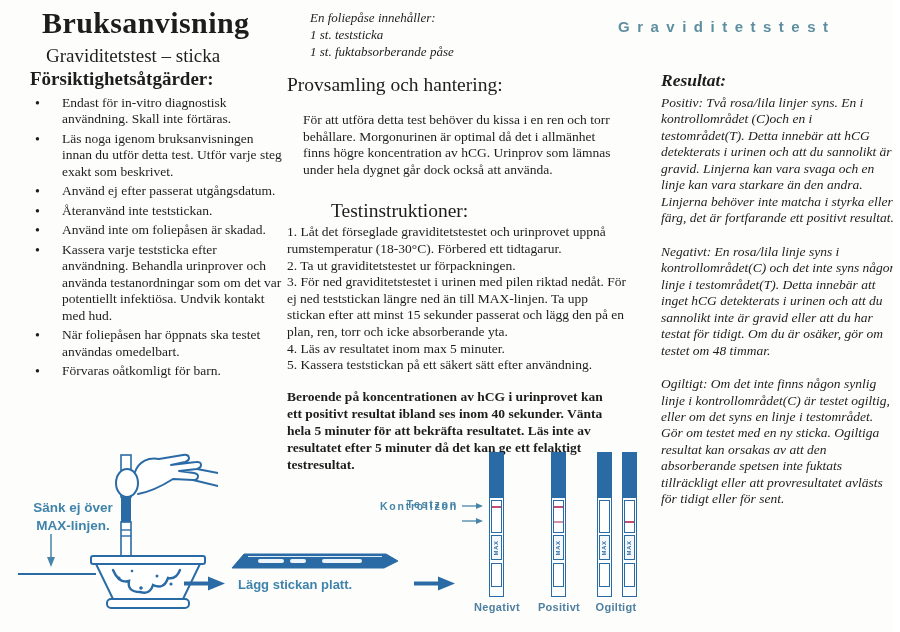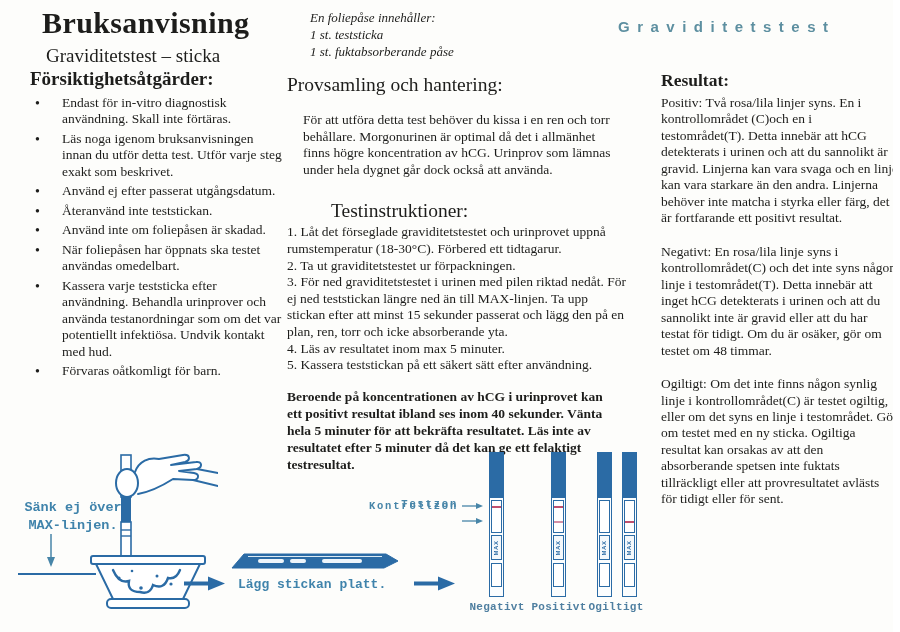--- a/index.html
+++ b/index.html
@@ -30,28 +30,28 @@
 
   
   .mid { position:absolute; left:287px; top:74px; width:340px; }
   .mid-heading { font-size:19.5px; font-weight:normal; margin:0 0 2px 0; }
   .mid-heading.second { margin-top:22px;margin-left:44px; }
   .mid-body { font-size:13.5px; line-height:1.23; margin:16px; }
   .step { font-size:13.5px; line-height:1.23; }
   .warning { margin-top:14px; font-weight:bold; font-size:13.5px; line-height:1.26; width:330px; }
 
   
-  .results { position:absolute; left:661px; top:70px; width:237px; }
+  .results { position:absolute; left:661px; top:70px; width:237px;font-style:italic; }
   .results-heading { font-size:17.5px; font-weight:bold; margin:0 0 4px 0; }
   .results p { margin:0 0 17px 0; font-size:13.5px; line-height:1.22; }
 
   
   .diag-label {
     position:absolute;
-    font-family:Liberation Mono, monospace;
+    font-family:Liberation Sans, sans-serif;
     color:#3f83ab; font-weight:bold;
   }
   .dip-caption { left:16px; top:499px; width:114px; text-align:center; font-size:13.5px; line-height:1.35; }
   .lay-flat-caption { left:238px; top:577px; width:156px; text-align:left; font-size:13px; }
   .zone-label { width:100px; text-align:right; font-size:10.5px; letter-spacing:1.8px; color:#4785a8; }
   .zone-label.control { left:358px; top:500px; }
   .zone-label.test { left:358px; top:498px; }
   .strip-caption { top:601px; width:64px; text-align:center; font-size:11px; letter-spacing:.3px; color:#4f7fa0; }
 
   .icon-abs { position:absolute; }
@@ -88,22 +88,22 @@
   <div class="brand">Graviditetstest</div>
 
   <div class="prec-heading">Försiktighetsåtgärder:</div>
   <div class="prec-list">
 
   <div class="prec-item">Endast för in-vitro diagnostisk användning. Skall inte förtäras.</div>
       <div class="prec-item">Läs noga igenom bruksanvisningen innan du utför detta test. Utför varje steg exakt som beskrivet.</div>
       <div class="prec-item">Använd ej efter passerat utgångsdatum.</div>
       <div class="prec-item">Återanvänd inte teststickan.</div>
       <div class="prec-item">Använd inte om foliepåsen är skadad.</div>
+      <div class="prec-item">Kassera varje teststicka efter användning. Behandla urinprover och använda testanordningar som om det var potentiellt infektiösa. Undvik kontakt med hud.</div>
       <div class="prec-item">När foliepåsen har öppnats ska testet användas omedelbart.</div>
-      <div class="prec-item">Kassera varje teststicka efter användning. Behandla urinprover och använda testanordningar som om det var potentiellt infektiösa. Undvik kontakt med hud.</div>
       <div class="prec-item">Förvaras oåtkomligt för barn.</div>
     </div>
 
   <div class="mid">
     <h2 class="mid-heading">Provsamling och hantering:</h2>
     <p class="mid-body">För att utföra detta test behöver du kissa i en ren och torr behållare.  Morgonurinen är optimal då det i allmänhet finns högre koncentration av hCG. Urinprov som lämnas under hela dygnet går dock också att använda.</p>
 
     <h2 class="mid-heading second">Testinstruktioner:</h2>
     <div>
 

